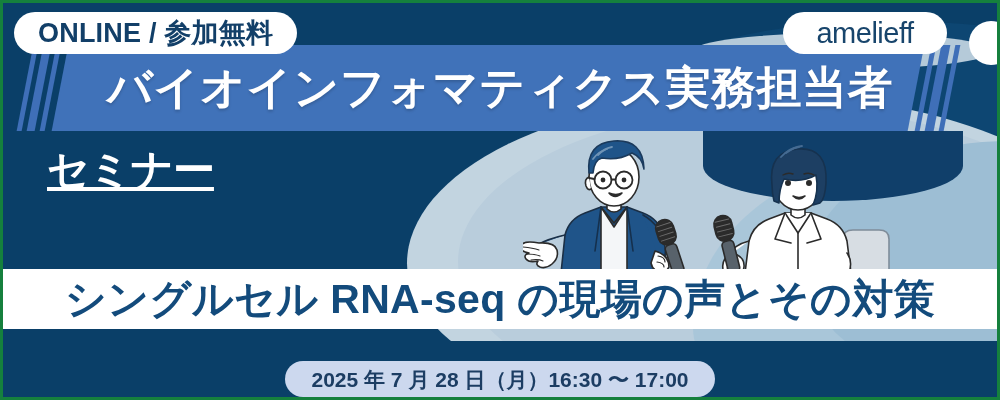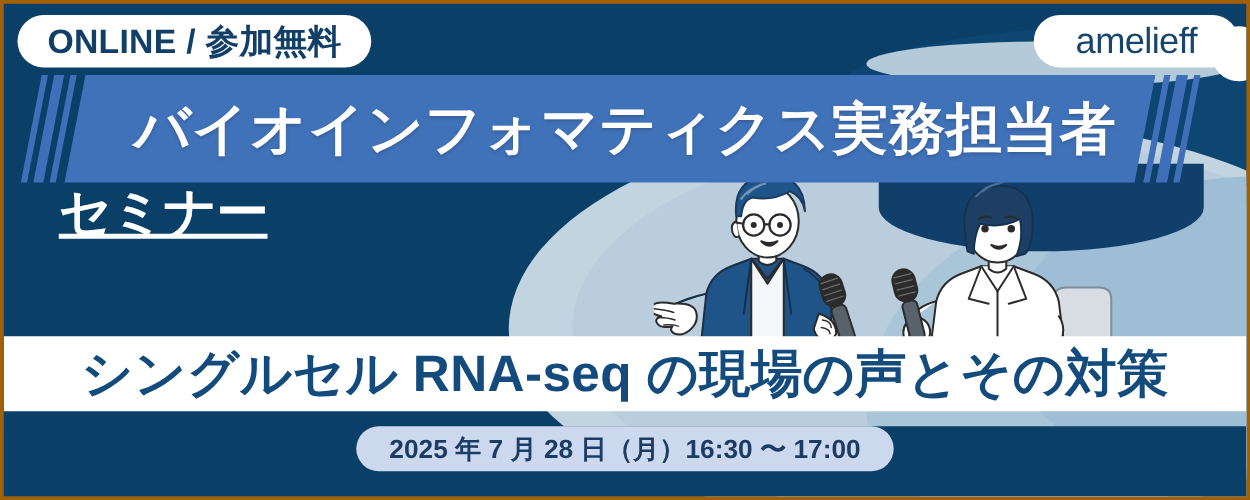--- a/index.html
+++ b/index.html
@@ -10,21 +10,21 @@
   body {
     font-family: "Liberation Sans", "DejaVu Sans", sans-serif;
   }
 
   
   .banner {
     position: relative;
     width: 1000px;
     height: 400px;
     overflow: hidden;
-    background: #a16207;
+    background: #15803d;
     box-sizing: border-box;
     padding: 3px;
   }
   .banner-inner {
     position: relative;
     width: 994px;
     height: 394px;
     overflow: hidden;
     background: #0a3f68;
   }
@@ -122,21 +122,21 @@
     font-size: 27px;
     font-weight: 700;
     letter-spacing: .2px;
     white-space: nowrap;
     line-height: 1;
   }
 
   
   .logo-pill {
     position: absolute;
-    left: 824px;
+    left: 780px;
     top: 9px;
     width: 164px;
     height: 42px;
     display: flex;
     align-items: center;
     justify-content: center;
     border-radius: 22px;
     background: #ffffff;
     z-index: 40;
   }
@@ -145,21 +145,21 @@
     font-size: 29px;
     font-weight: 400;
     letter-spacing: -.5px;
     line-height: 1;
   }
 
   
   .title-band-wrap {
     position: absolute;
     left: 0;
-    top: 57px;
+    top: 42px;
     width: 896px;
     height: 86px;
     z-index: 30;
     border-radius: 29px;
   }
   .skew {
     position: absolute;
     top: 0;
     height: 86px;
     transform: skewX(-11deg);
@@ -253,21 +253,21 @@
 
   
   .bottom-strip {
     position: absolute;
     left: 0;
     top: 338px;
     width: 994px;
     height: 56px;
     background: #0a3f68;
     display: flex;
-    align-items: flex-start;
+    align-items: flex-end;
     justify-content: center;
     z-index: 45;
   }
   .date-pill {
     height: 36px;
     padding: 0 26px;
     border-radius: 18px;
     background: #ccd8ee;
     display: flex;
     align-items: center;

